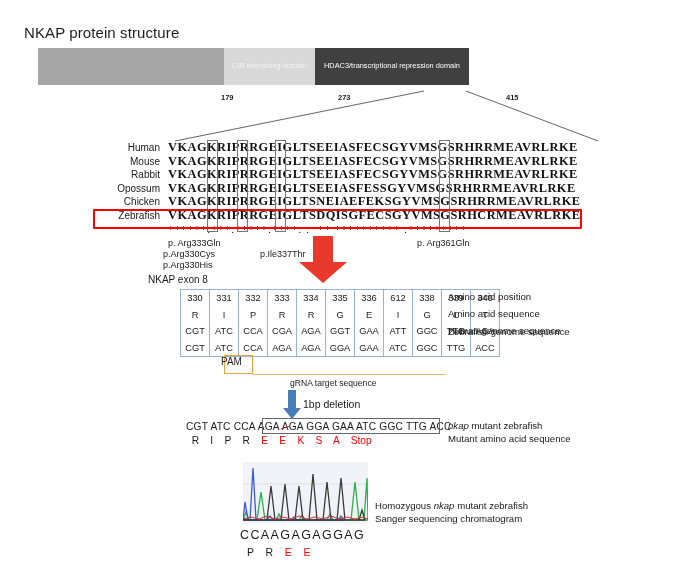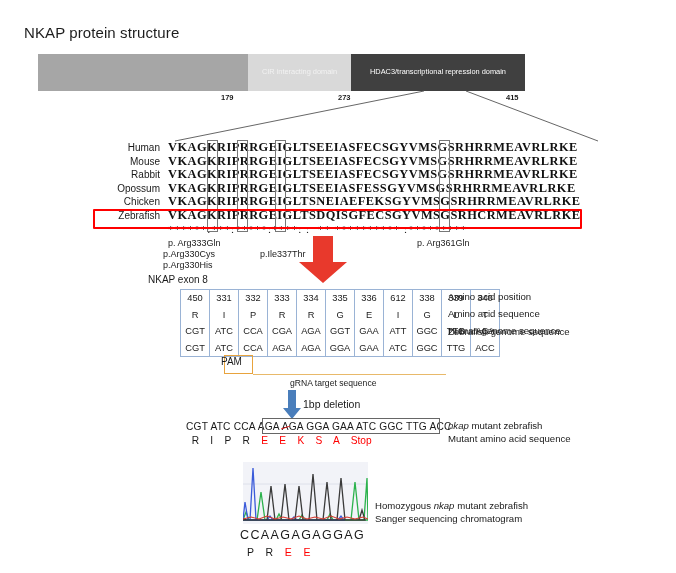--- a/index.html
+++ b/index.html
@@ -7,21 +7,21 @@
     width:676px;height:573px;background:#ffffff;
     font-family:"Liberation Sans", sans-serif;
     color:#1a1a1a;overflow:hidden;position:relative;
   }
   .fig{position:absolute;left:0;top:0;width:676px;height:573px;}
 
   
   .title{position:absolute;left:24px;top:24px;font-size:15px;font-weight:400;color:#1d1d1d;letter-spacing:.1px;}
 
   
-  .bar{position:absolute;left:38px;top:54px;height:37px;width:487px;display:flex;}
+  .bar{position:absolute;left:38px;top:48px;height:37px;width:431px;display:flex;}
   .seg{display:flex;align-items:center;justify-content:center;font-size:7.4px;color:#ffffff;text-align:center;line-height:1.1;}
   .seg1{background:#a6a6a6;width:210px;}
   .seg2{background:#d9d9d9;width:103px;color:#f2f2f2;}
   .seg3{background:#404040;width:174px;}
   .tick{position:absolute;font-size:7.5px;font-weight:700;color:#1a1a1a;}
   .t179{left:221px;top:93px;}
   .t273{left:338px;top:93px;}
   .t415{left:506px;top:93px;}
 
   
@@ -159,21 +159,21 @@
 
   <svg class="redarrow" width="56" height="48" viewBox="0 0 56 48">
     <polygon points="18,0 38,0 38,26 52,26 28,47 4,26 18,26" fill="#e8392c"></polygon>
   </svg>
 
   <div class="exon">NKAP exon 8</div>
 
   <table class="ctable">
     <tbody>
         <tr class="hdr" id="row-pos">
-          <td class="red">450</td>
+          <td class="red">330</td>
           <td>331</td>
           <td>332</td>
           <td class="red">333</td>
           <td>334</td>
           <td>335</td>
           <td>336</td>
           <td class="red">612</td>
           <td>338</td>
           <td>339</td>
           <td>340</td>

